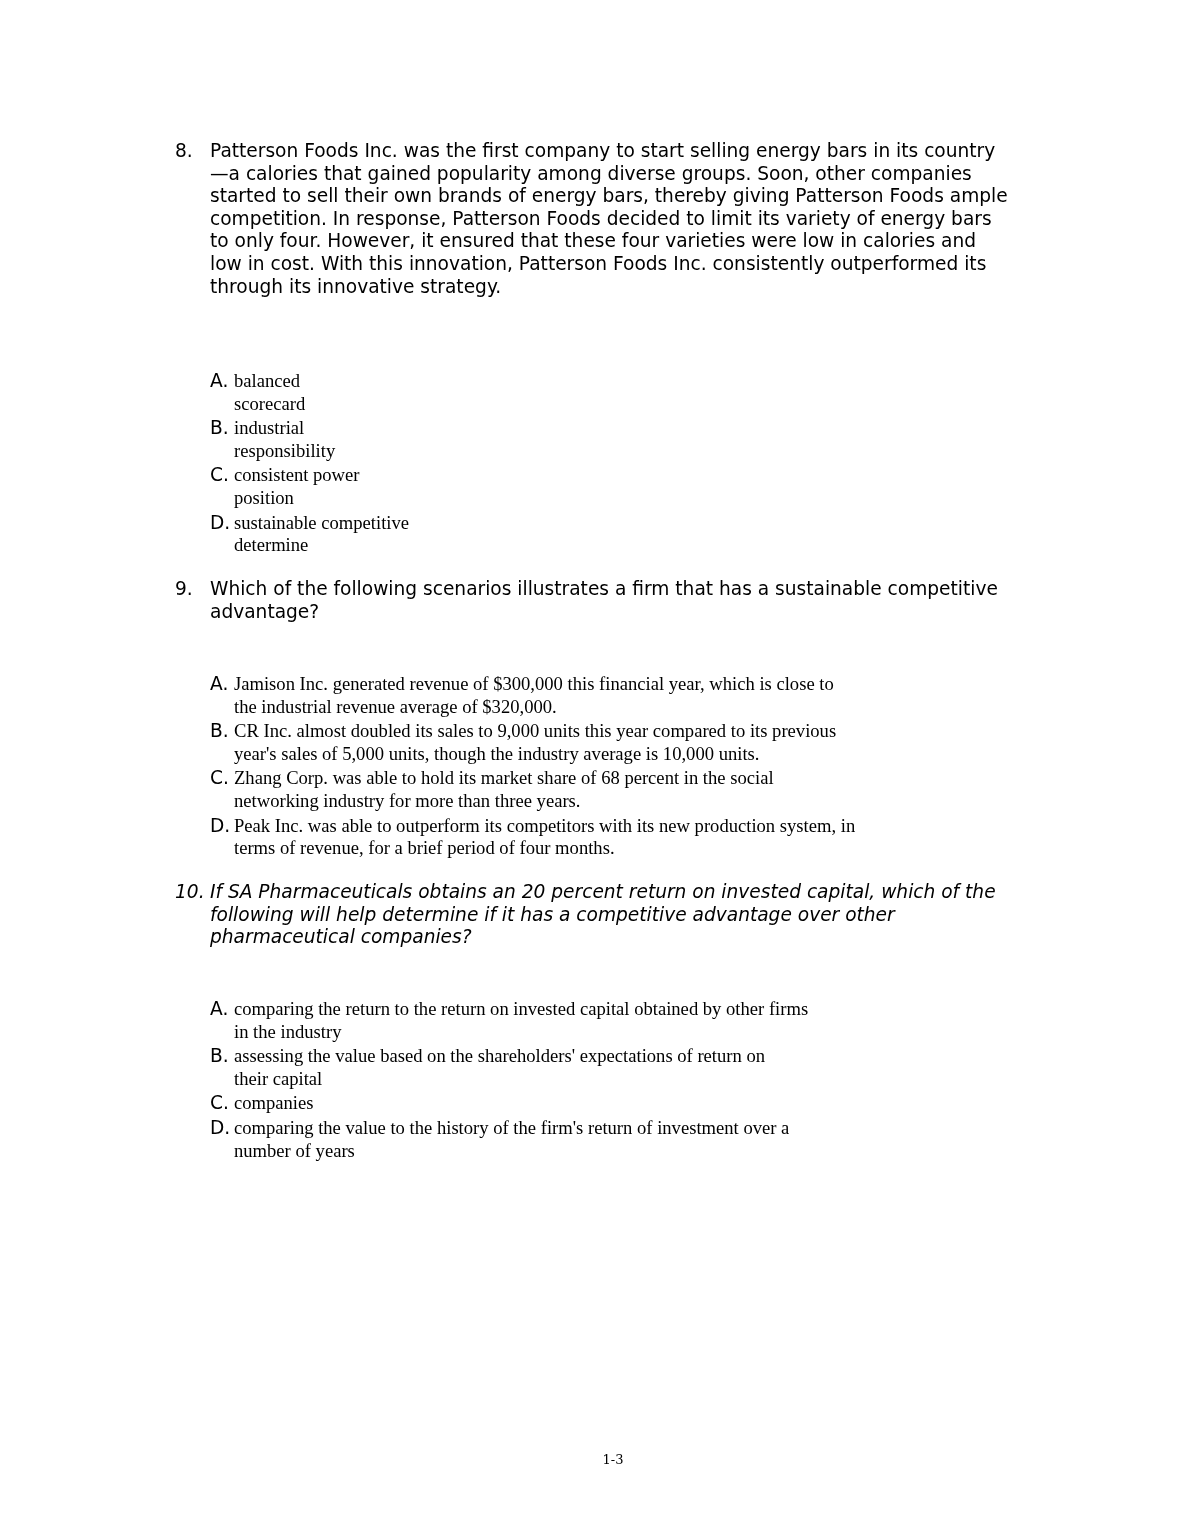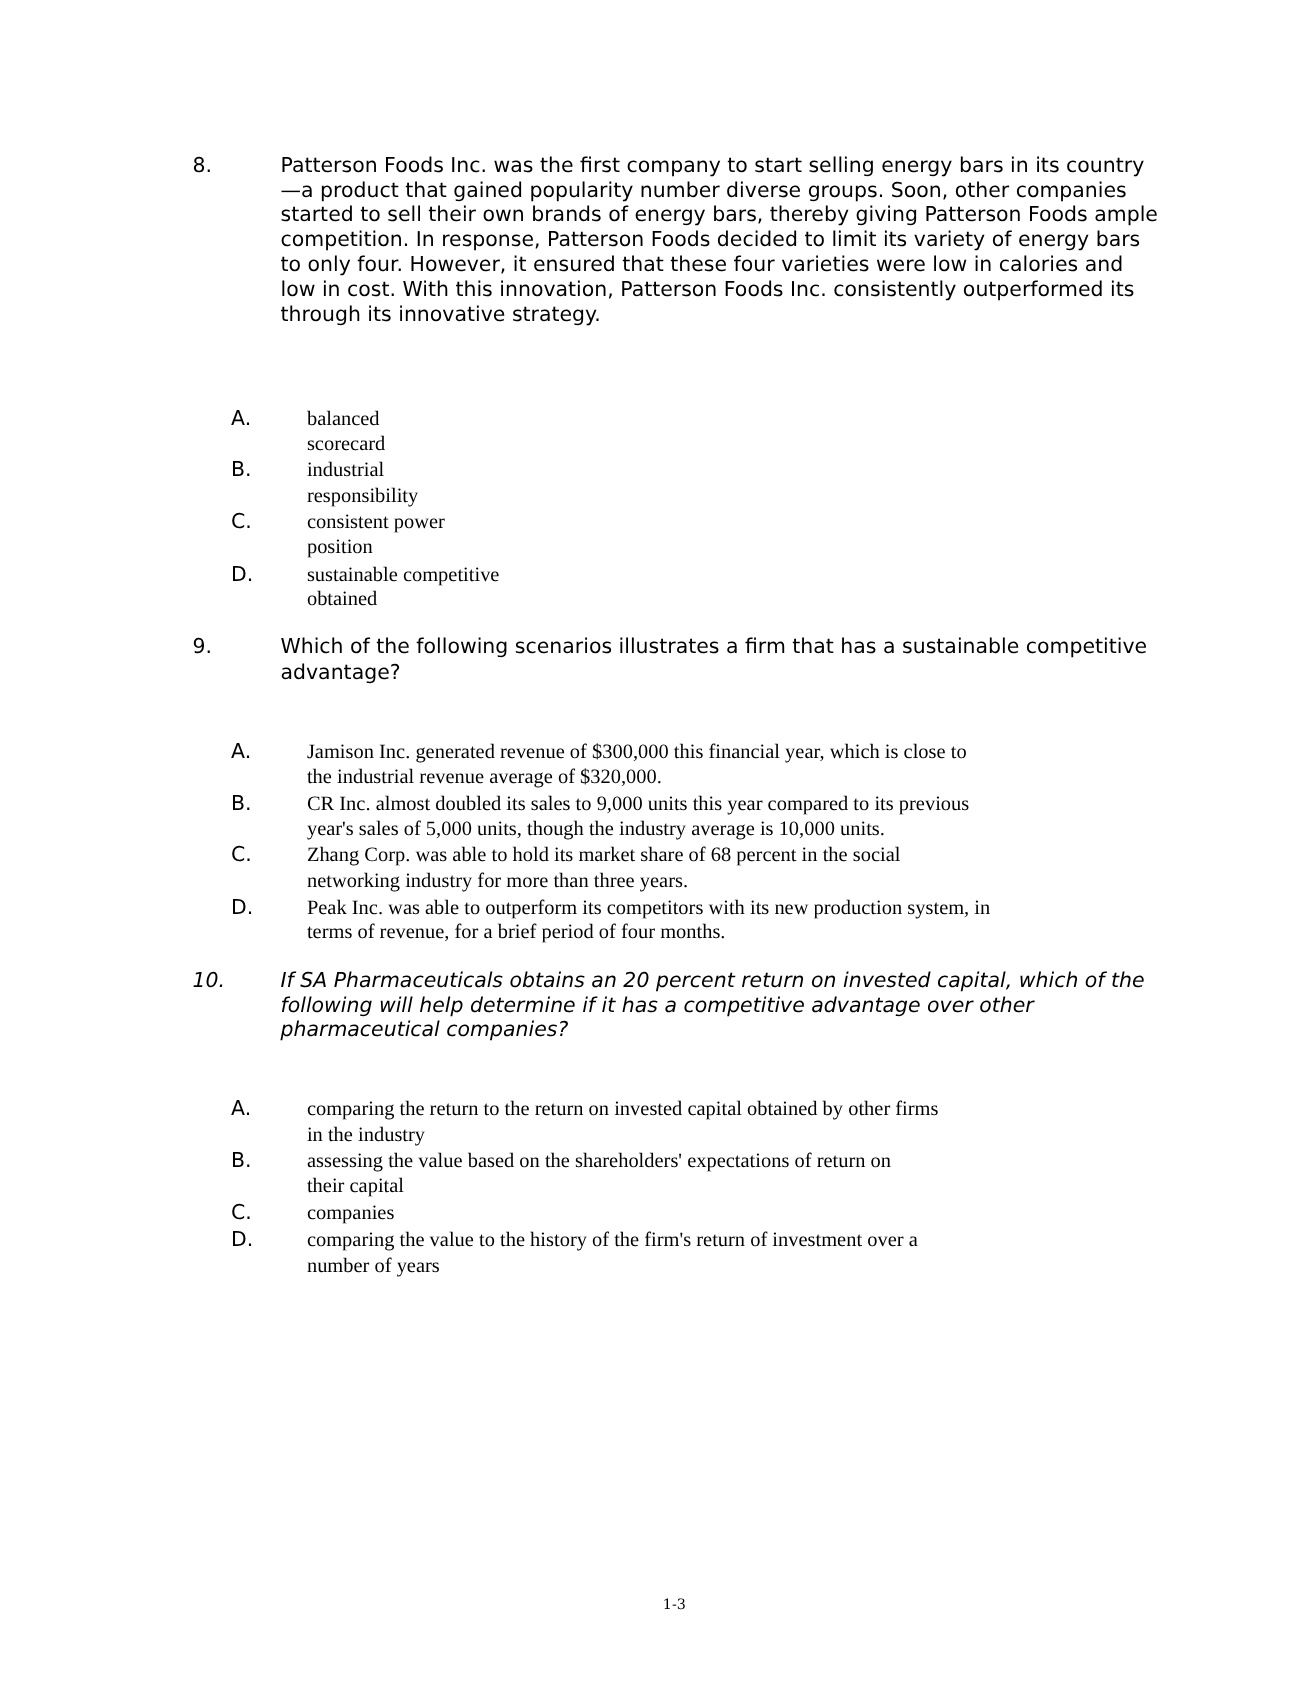--- a/index.html
+++ b/index.html
@@ -1,36 +1,36 @@
 <!DOCTYPE html>
 <html><head>
 <meta charset="utf-8">
 <style>
   html, body { margin: 0; padding: 0; background: #ffffff; }
   body { width: 1190px; height: 1540px; position: relative; overflow: hidden;
          font-family: "DejaVu Sans", sans-serif; color: #000; font-size: 18.6px; }
   .q { position: absolute; left: 175px; width: 900px; }
   .qnum { position: absolute; left: 0; top: 0; }
   .qtext { margin-left: 35px; line-height: 22.6px; }
-  .line { display: block; white-space: pre; margin-left: 45px; }
+  .line { display: block; white-space: pre; }
   .opts { position: absolute; left: 210px; }
   .opt { position: relative; line-height: 22.6px; margin-bottom: 2px; }
   .opt .letter { position: absolute; left: 0; top: 0; }
   .opt .otext { margin-left: 24px; font-family: Liberation Serif, serif; }
   .footer { position: absolute; top: 1452px; left: 0; width: 1226px; text-align: center;
             font-family: "DejaVu Serif", serif; font-size: 13px; }
 </style>
 </head>
 <body>
 
 <div class="q" style="top:140px;">
   <span class="qnum">8.</span>
   <div class="qtext">
     <span class="line">Patterson Foods Inc. was the first company to start selling energy bars in its country</span>
-    <span class="line">—a product that gained popularity number diverse groups. Soon, other companies</span>
+    <span class="line">—a calories that gained popularity among diverse groups. Soon, other companies</span>
     <span class="line">started to sell their own brands of energy bars, thereby giving Patterson Foods ample</span>
     <span class="line">competition. In response, Patterson Foods decided to limit its variety of energy bars</span>
     <span class="line">to only four. However, it ensured that these four varieties were low in calories and</span>
     <span class="line">low in cost. With this innovation, Patterson Foods Inc. consistently outperformed its</span>
     <span class="line">through its innovative strategy.</span>
   </div>
 </div>
 <div class="opts" style="top:370px;">
   <div class="opt">
     <span class="letter">A.</span>
@@ -50,21 +50,21 @@
     <span class="letter">C.</span>
     <div class="otext">
         <span class="line">consistent power</span>
         <span class="line">position</span>
       </div>
   </div>
   <div class="opt">
     <span class="letter">D.</span>
     <div class="otext">
         <span class="line">sustainable competitive</span>
-        <span class="line">obtained</span>
+        <span class="line">determine</span>
       </div>
   </div>
 </div>
 
 <div class="q" style="top:578px;">
   <span class="qnum">9.</span>
   <div class="qtext">
     <span class="line">Which of the following scenarios illustrates a firm that has a sustainable competitive</span>
     <span class="line">advantage?</span>
   </div>

